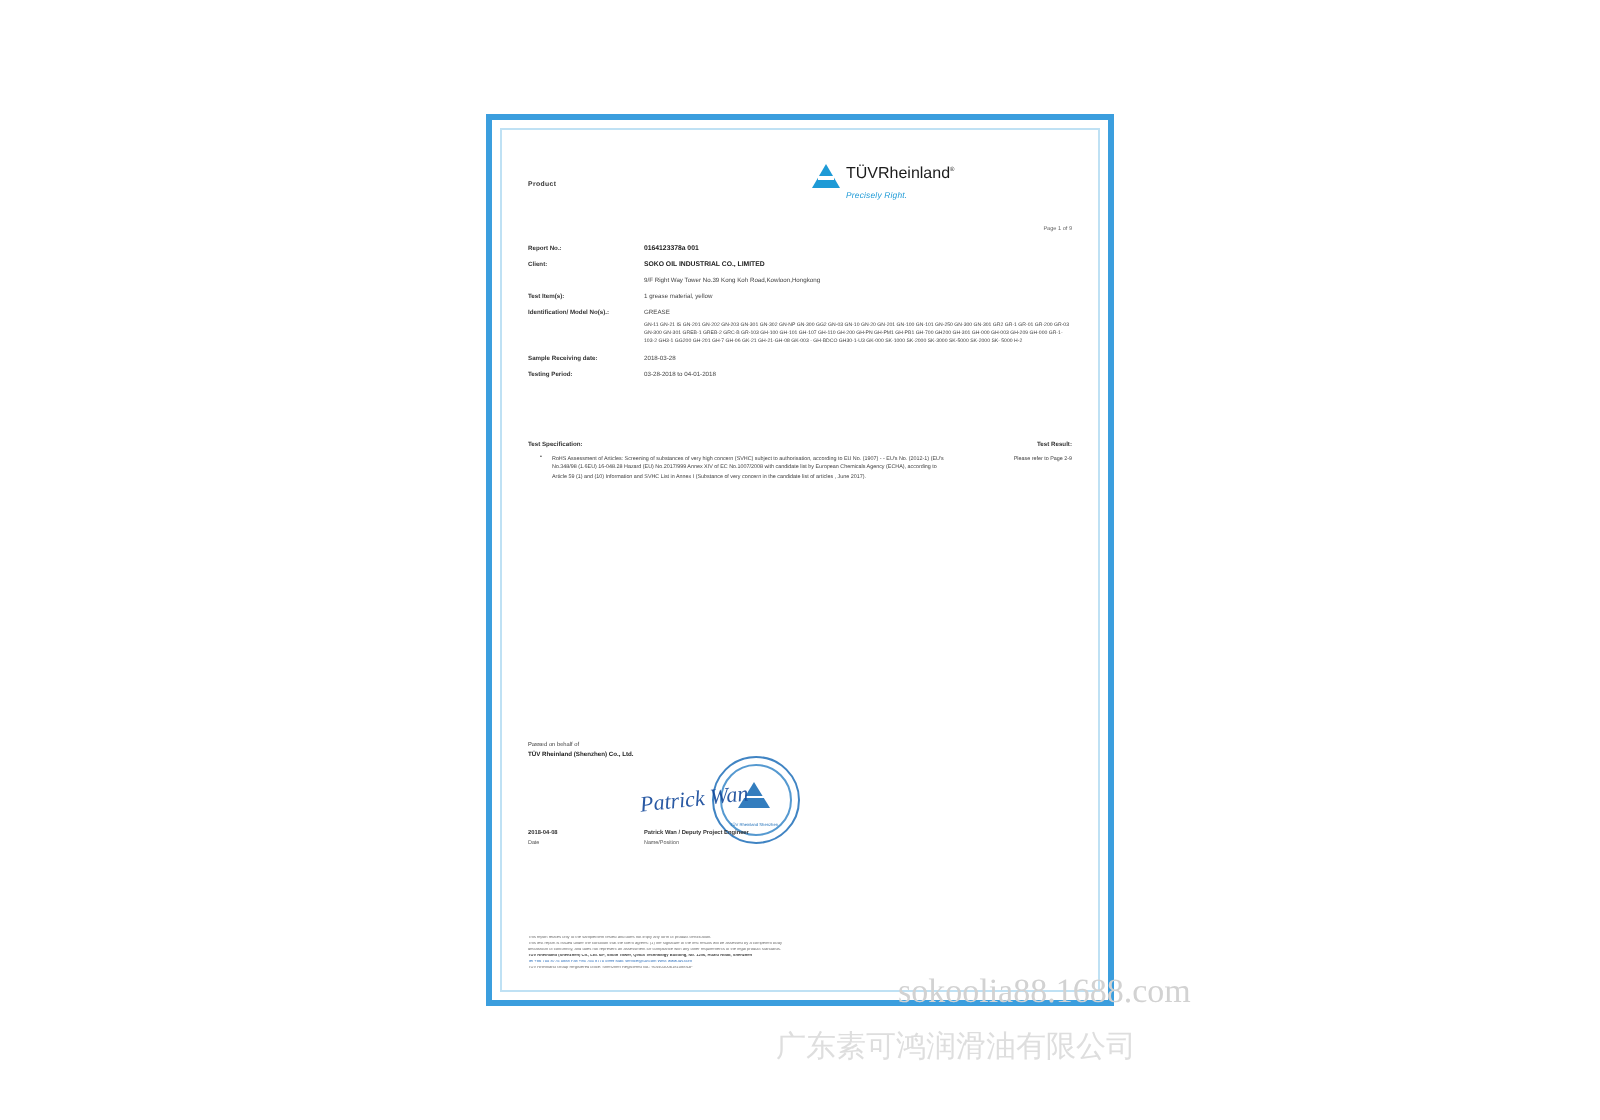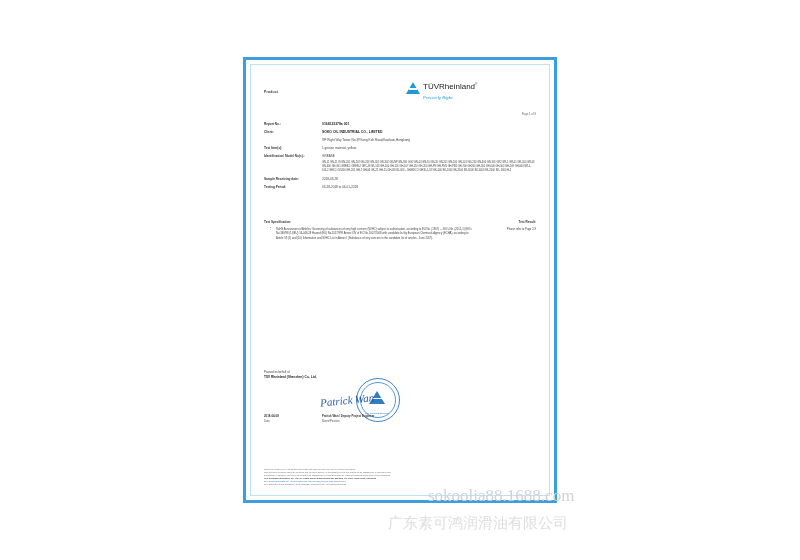--- a/index.html
+++ b/index.html
@@ -290,21 +290,21 @@
     left: 388px;
     top: 466px;
     font-size: 15px;
     color: #dedede;
     font-family: "Liberation Serif", serif;
     white-space: nowrap;
     margin-top: 48px;
   }
   .wm-site {
     position: absolute;
-    left: 428px;
+    left: 449px;
     top: 486px;
     font-size: 17px;
     color: #d2d2d2;
     font-family: "Liberation Serif", serif;
     white-space: nowrap;
   }
 </style>
 </head>
 <body>
 

